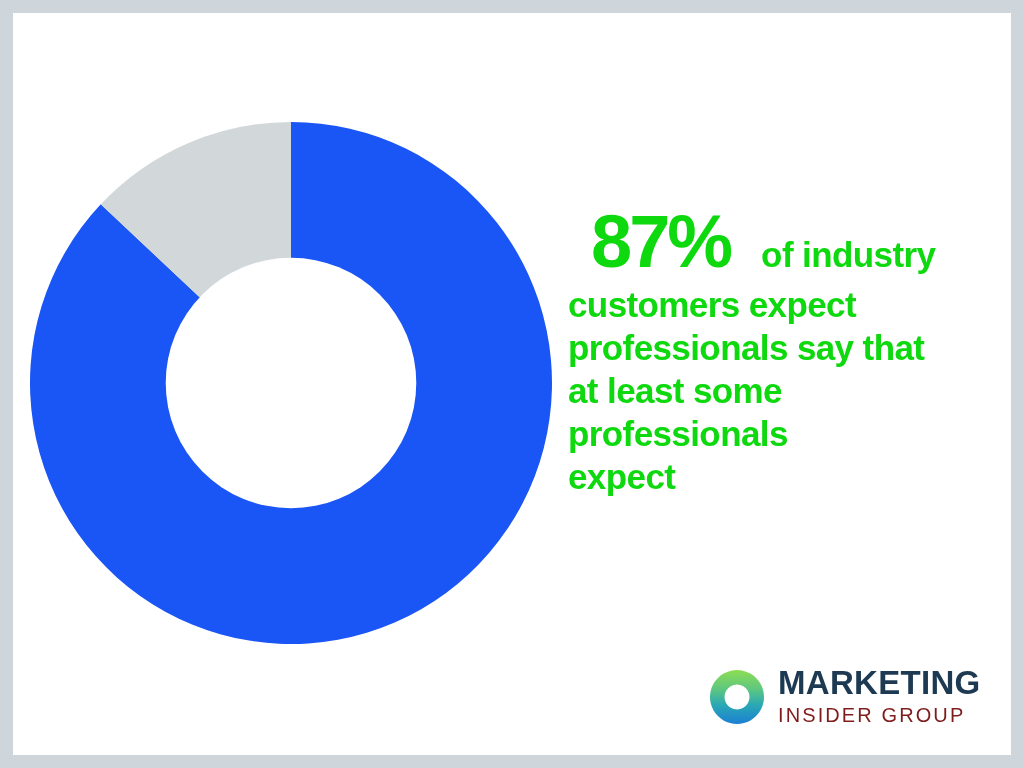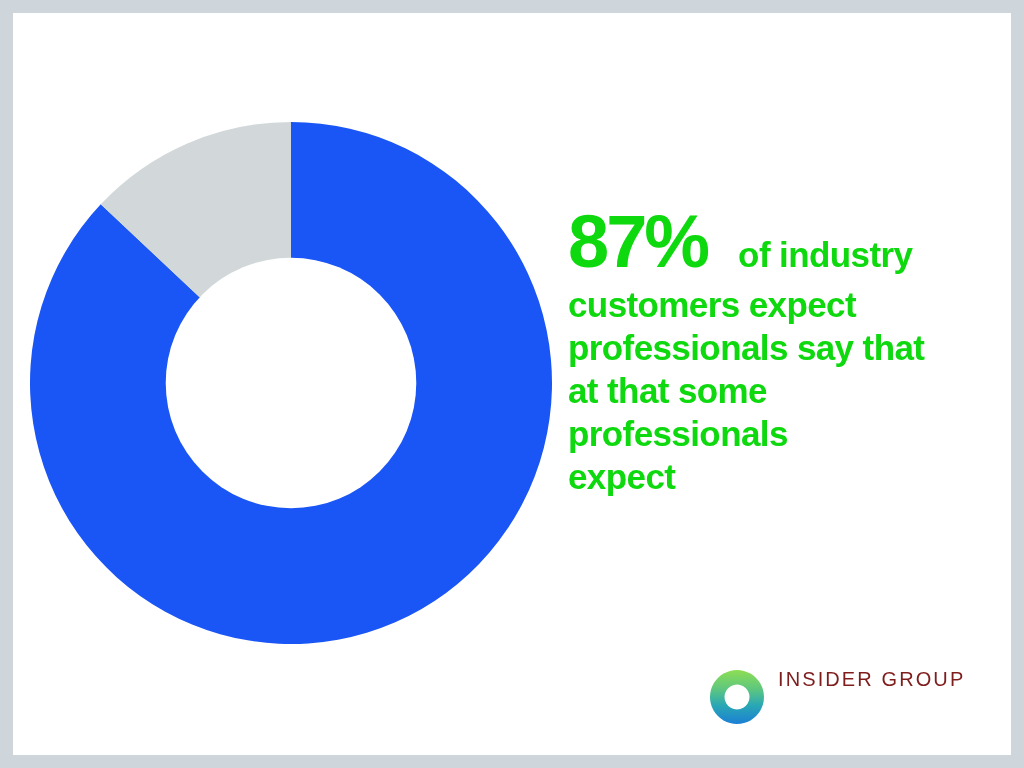--- a/index.html
+++ b/index.html
@@ -67,20 +67,21 @@
 
   #stat-headline {
     display: block;
     margin-bottom: 4px;
   }
   #stat-big-number {
     font-size: 74px;
     font-weight: bold;
     letter-spacing: -3px;
     vertical-align: baseline;
+    margin-left: 23px;
   }
   #stat-headline-tail {
     font-size: 35px;
     font-weight: bold;
     letter-spacing: -0.6px;
     padding-left: 7px;
     vertical-align: baseline;
     margin-left: 24px;
   }
 
@@ -148,38 +149,39 @@
         <circle id="donut-hole" cx="261" cy="261" r="125.28" fill="#ffffff"></circle>
       </svg>
     </div>
 
     <div id="stat-block">
       <div class="stat-line" id="stat-headline">
         <span id="stat-big-number">87%</span><span id="stat-headline-tail">of industry</span>
       </div>
       <div class="stat-line stat-body-line">customers expect</div>
       <div class="stat-line stat-body-line">professionals say that</div>
-      <div class="stat-line stat-body-line">at that some</div>
+      <div class="stat-line stat-body-line">at least some</div>
       <div class="stat-line stat-body-line">professionals</div>
       <div class="stat-line stat-body-line">expect</div>
     </div>
 
     <div id="logo">
       <div id="logo-mark">
         <svg viewBox="0 0 54 54" width="54" height="54" xmlns="http://www.w3.org/2000/svg">
           <defs>
             <linearGradient id="logoGrad" x1="0" y1="0" x2="0" y2="1">
               <stop offset="0%" stop-color="#8ede53"></stop>
               <stop offset="35%" stop-color="#5ec77f"></stop>
               <stop offset="65%" stop-color="#2aa8b4"></stop>
               <stop offset="100%" stop-color="#1b7fd4"></stop>
             </linearGradient>
           </defs>
           <path fill="url(#logoGrad)" fill-rule="evenodd" d="M27 0 A27 27 0 1 1 26.99 0 Z M27 14.5 A12.5 12.5 0 1 0 27.01 14.5 Z"></path>
         </svg>
       </div>
       <div id="logo-wordmark">
+        <span id="logo-name-primary">MARKETING</span>
         <span id="logo-name-secondary">INSIDER GROUP</span>
       </div>
     </div>
 
   </div>
 </div>
 
 </body></html>

